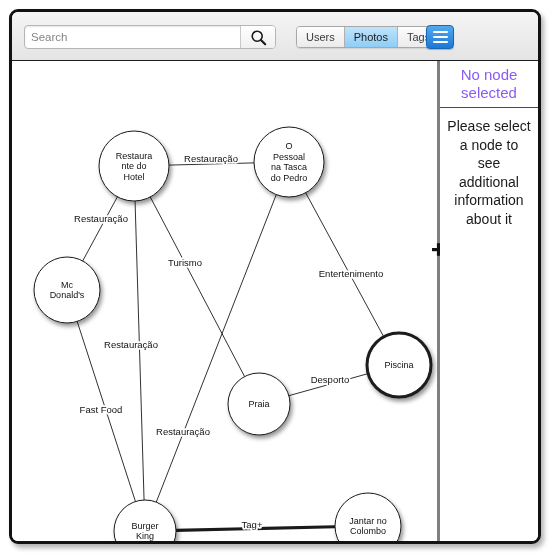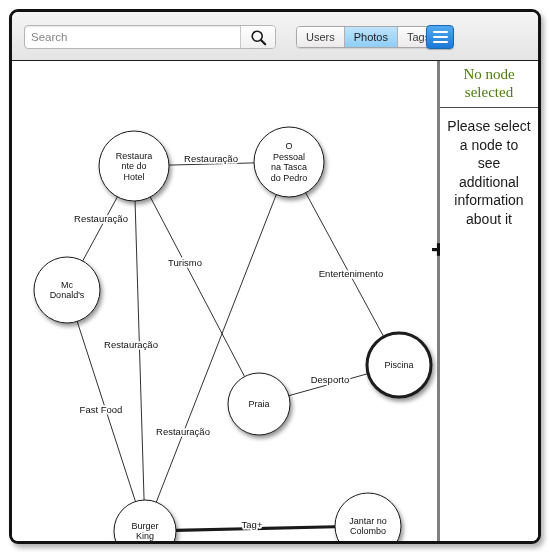--- a/index.html
+++ b/index.html
@@ -111,22 +111,22 @@
     cursor:col-resize;
   }
   
   #info-pane{
     position:absolute;left:428px;top:49px;width:98px;height:484px;
     background:#ffffff;overflow:hidden;
   }
   #info-title{
     position:absolute;left:0;top:0;width:100%;height:46px;
     display:flex;align-items:center;justify-content:center;
-    text-align:center;font-size:15px;color:#4d7c0f;line-height:1.18;
-    padding:0 4px;box-sizing:border-box;font-family:Liberation Serif, serif;
+    text-align:center;font-size:15px;color:#8b5cf6;line-height:1.18;
+    padding:0 4px;box-sizing:border-box;
   }
   #info-rule{position:absolute;left:0;top:46px;width:100%;height:1px;background:#4a4a4a;}
   #info-body{
     position:absolute;left:0;top:48px;width:100%;
     padding:8px 7px;box-sizing:border-box;
     text-align:center;font-size:14px;color:#1a1a1a;line-height:1.33;
   }
   
   .node-label,.edge-label{
     font-family:"Liberation Sans", sans-serif;

